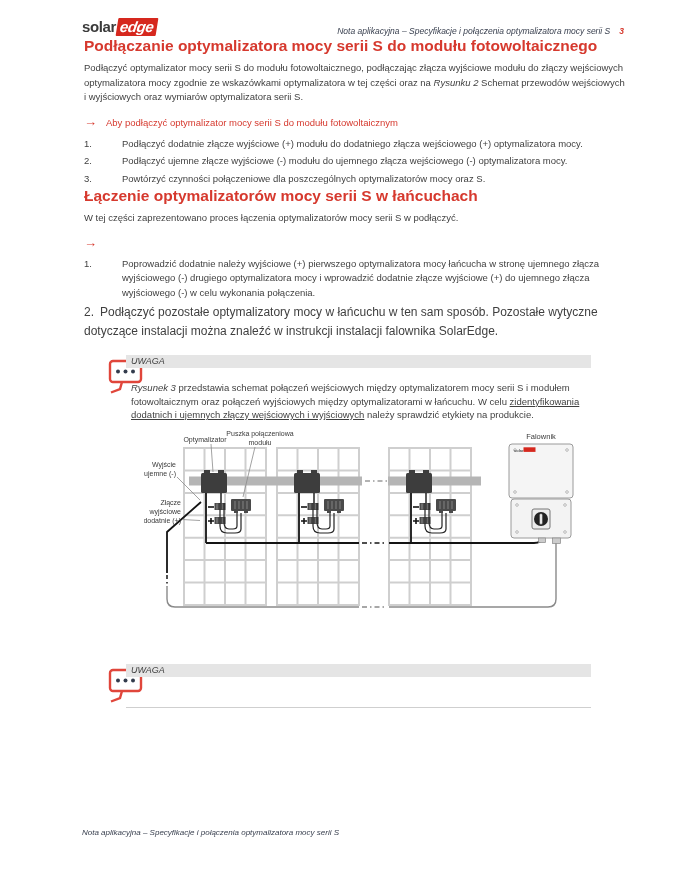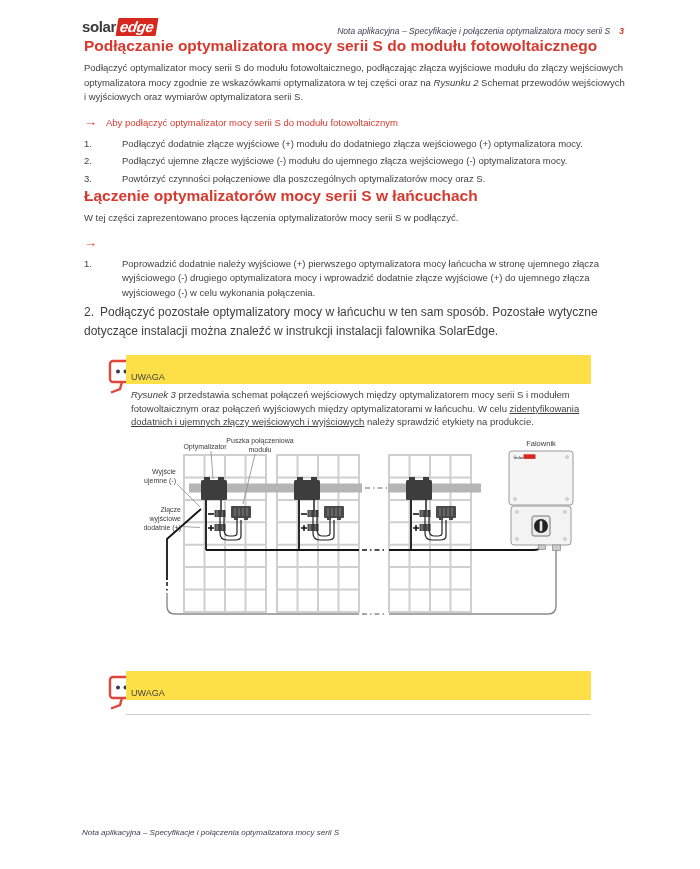--- a/index.html
+++ b/index.html
@@ -27,22 +27,22 @@
   .step{display:flex;font-size:9.5px;line-height:14.5px;margin-top:3px;}
   .step .num{width:17px;flex:none;}
   .step .txt{flex:1;margin-left:21px;}
   .step-flush{font-size:12px;line-height:19px;margin-top:3px;}
   .step-flush .num{margin-right:6px;}
   .gap-sec{margin-top:26px;}
   
   .note{display:flex;margin-top:14px;}
   .note-icon{width:42px;flex:none;padding-left:24px;box-sizing:border-box;padding-top:4px;}
   .note-body{width:465px;}
-  .note-label{background:#fde047;font-size:9px;color:#3f3f3f;padding:17px 5px 2px 5px;}
-  .note-text{font-size:9.5px;line-height:13.5px;margin-top:4px;padding-left:5px;}
+  .note-label{background:#e5e5e5;font-size:9px;color:#3f3f3f;padding:1px 5px 2px 5px;font-style:italic;}
+  .note-text{font-size:9.5px;line-height:13.5px;margin-top:13px;padding-left:5px;}
   .note2-body{border-bottom:1px solid #cfcfcf;padding-bottom:12px;}
   
   .diagram{margin:8px 0 0 60px;}
   
   .footer{position:absolute;left:82px;bottom:32px;font-style:italic;font-size:8px;color:#3a4150;}
   svg text{font-family:"Liberation Sans", sans-serif;}
 </style>
 </head>
 <body>
 

